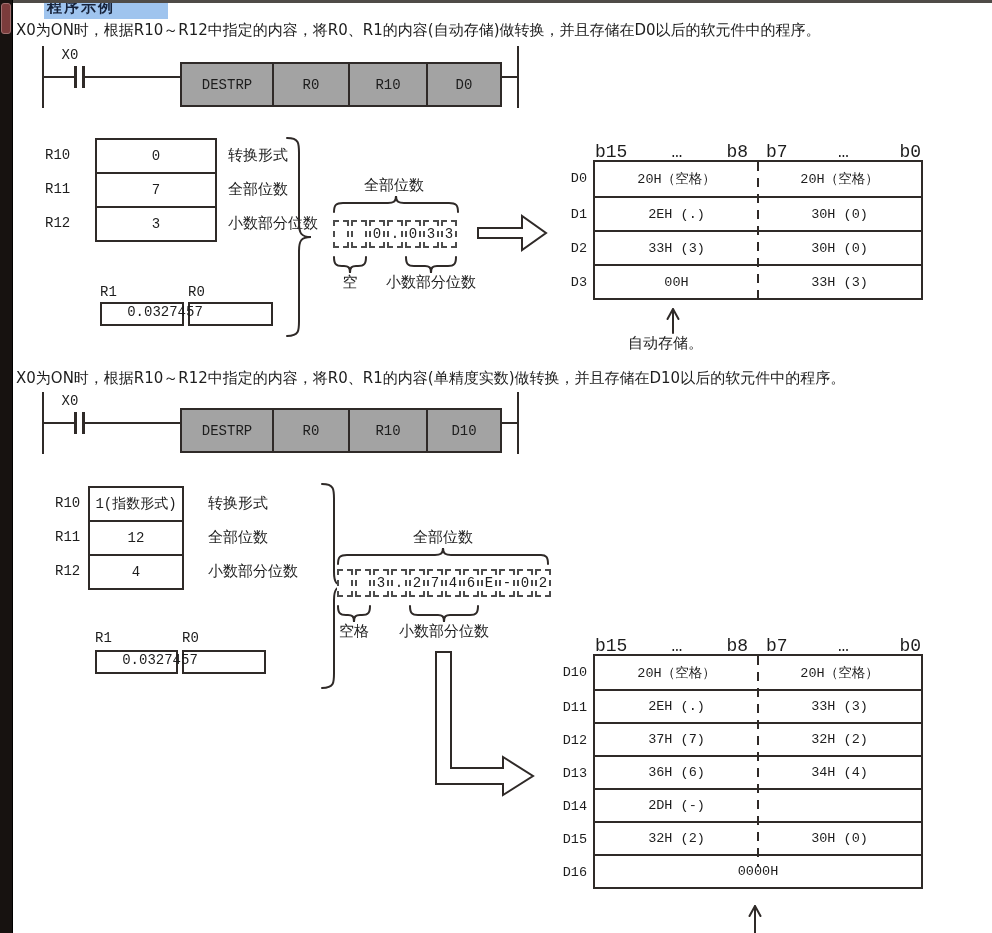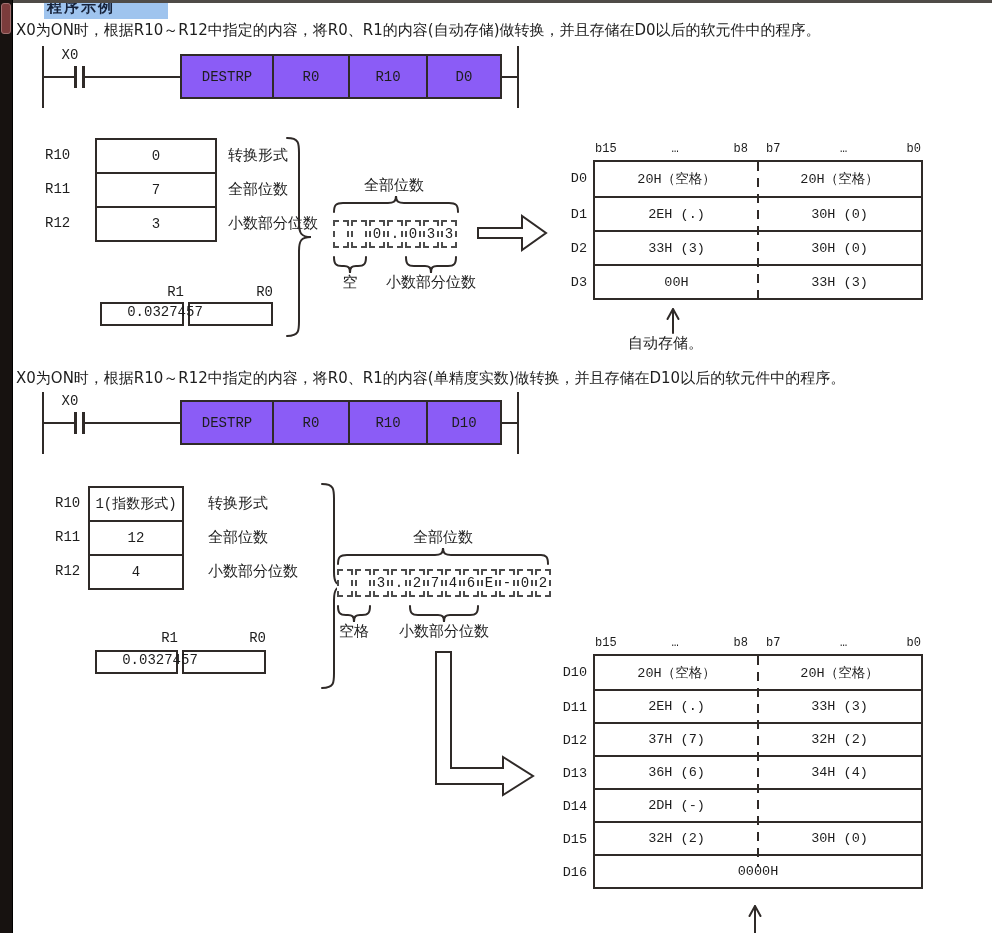--- a/index.html
+++ b/index.html
@@ -13,44 +13,44 @@
   
   .hl{position:absolute;left:44px;top:3px;width:124px;height:16px;background:#9fc4ee;overflow:hidden}
   .ht{font-weight:bold;font-size:15px;line-height:18px;margin-top:-5px;padding-left:3px;color:#16223a;letter-spacing:2px}
   .para{position:absolute;left:16px;width:965px;font-size:15px;line-height:19px;white-space:nowrap}
   
   .ladder{position:absolute;left:0;width:560px;height:64px}
   .rail{position:absolute;width:2px;top:0;height:62px;background:#2f2a28}
   .wire{position:absolute;height:2px;top:30px;background:#2f2a28}
   .cbar{position:absolute;width:3px;height:22px;top:20px;background:#2f2a28}
   .clabel{position:absolute;left:52px;top:1px;width:36px;text-align:center;font-size:14px;font-family:"Liberation Mono","DejaVu Sans",monospace}
-  .instr{position:absolute;left:180px;top:8px;width:322px;height:45px;display:flex;border:2px solid #2f2a28;background:#8b5cf6}
+  .instr{position:absolute;left:180px;top:16px;width:322px;height:45px;display:flex;border:2px solid #2f2a28;background:#a3a3a3}
   .icell{display:flex;align-items:center;justify-content:center;border-left:2px solid #2f2a28;font-size:14px;font-family:"Liberation Mono","DejaVu Sans",monospace}
   .icell:first-child{border-left:none}
   
   .rrow{position:absolute;left:0;height:36px;width:330px}
   .rname{position:absolute;left:5px;top:9px;font-size:14px;font-family:"Liberation Mono","DejaVu Sans",monospace}
   .rcell{position:absolute;left:55px;width:122px;height:36px;border:2px solid #2f2a28;background:#fff;text-align:center;line-height:32px;font-size:14px;font-family:"Liberation Mono","DejaVu Sans",monospace}
   .rdesc{position:absolute;left:188px;top:8px;font-size:15px;white-space:nowrap}
   .t2 .rname{left:15px}
   .t2 .rcell{left:48px;width:96px}
   .t2 .rdesc{left:168px}
   
   .vbox{position:absolute}
-  .vlab{position:absolute;top:0;text-align:right;font-size:14px;font-family:"Liberation Mono","DejaVu Sans",monospace}
+  .vlab{position:absolute;top:0;text-align:left;font-size:14px;font-family:"Liberation Mono","DejaVu Sans",monospace}
   .vhalf{position:absolute;top:18px;height:24px;border:2px solid #2f2a28;background:#fff}
   .vval{position:absolute;top:20px;left:0;width:130px;text-align:center;font-size:14px;font-family:"Liberation Mono","DejaVu Sans",monospace}
   
   .glabel{position:absolute;text-align:center;font-size:15px;white-space:nowrap}
   .dstrip{position:absolute;display:flex}
   .dbox{width:16px;height:28px;border:2px dashed #4c4c4c;margin-right:2px;background:#fff;text-align:center;line-height:24px;font-size:14px;font-family:"Liberation Mono","DejaVu Sans",monospace}
   .slabel{position:absolute;text-align:center;font-size:15px;white-space:nowrap}
   
   .dtable{position:absolute;width:330px}
-  .bith{display:flex;height:16px;font-size:12px;font-family:"Liberation Mono","DejaVu Sans",monospace}
+  .bith{display:flex;height:16px;font-size:18px;font-family:"Liberation Mono","DejaVu Sans",monospace}
   .bith .half{width:50%;display:flex;justify-content:space-between}
   .bith .half.l{padding:0 10px 0 2px}
   .bith .half.r{padding:0 2px 0 8px}
   .dgrid{position:relative;margin-top:2px;border:2px solid #2f2a28;background:#fff}
   .drow{position:relative;height:34px;border-top:2px solid #2f2a28;display:flex}
   .t2d .drow{height:33px}
   .drow:first-child{border-top:none}
   .dcell{width:50%;display:flex;align-items:center;justify-content:center;font-size:13.5px;font-family:"Liberation Mono","DejaVu Sans",monospace}
   .dcell.full{width:100%}
   .dlab{position:absolute;left:-50px;width:42px;top:0;text-align:right;line-height:34px;font-size:13.5px;font-family:"Liberation Mono","DejaVu Sans",monospace}

